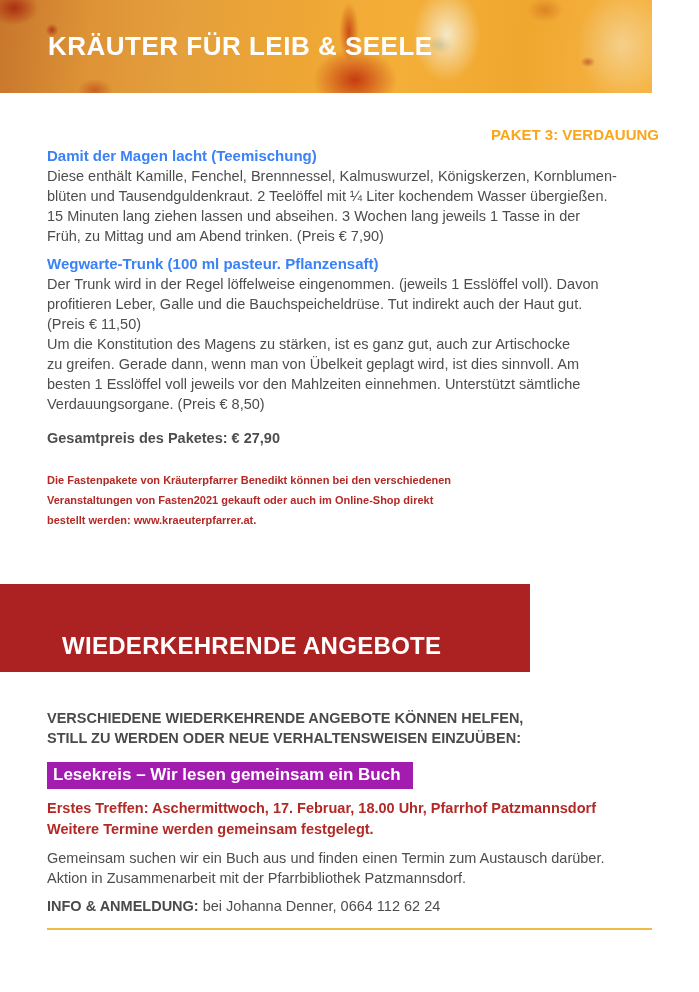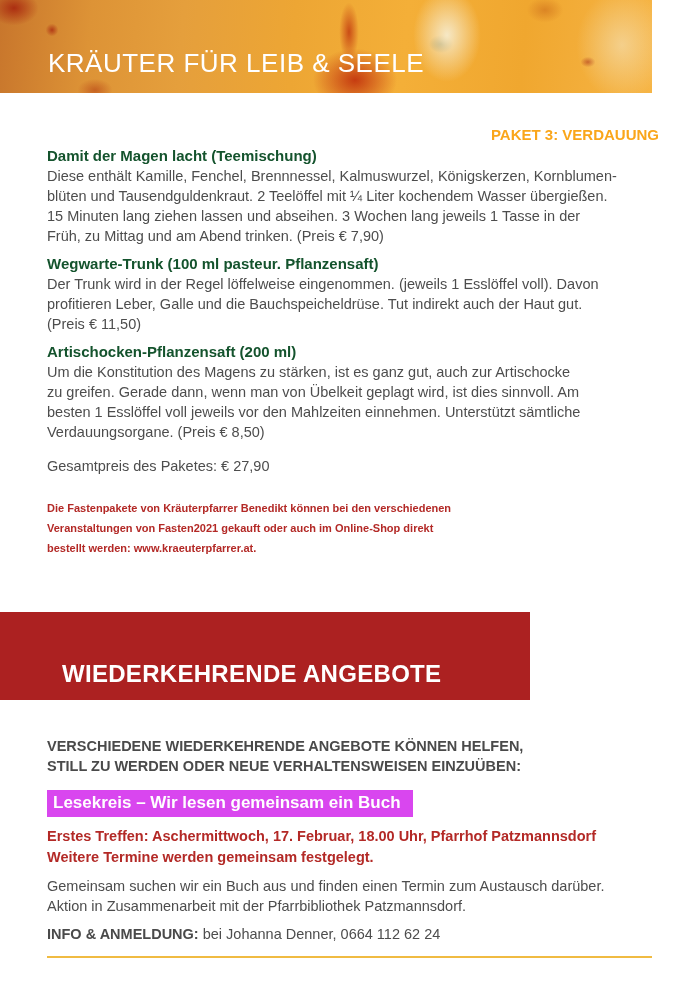--- a/index.html
+++ b/index.html
@@ -23,47 +23,47 @@
       radial-gradient(16px 12px at 441px 44px, rgba(128,108,28,.9), rgba(128,108,28,0) 75%),
       radial-gradient(70px 85px at 622px 45px, rgba(244,232,200,.55), rgba(244,232,200,0) 65%),
       radial-gradient(35px 25px at 14px 8px, rgba(168,38,14,.9), rgba(168,38,14,0) 70%),
       radial-gradient(8px 8px at 52px 30px, rgba(170,40,15,.8), rgba(170,40,15,0) 80%),
       radial-gradient(25px 16px at 95px 90px, rgba(185,70,22,.65), rgba(185,70,22,0) 70%),
       radial-gradient(26px 18px at 545px 10px, rgba(214,124,32,.8), rgba(214,124,32,0) 70%),
       radial-gradient(10px 7px at 588px 62px, rgba(180,60,15,.75), rgba(180,60,15,0) 75%),
       linear-gradient(95deg, #c8762c 0%, #dd9336 14%, #e59f3c 28%, #eda634 45%, #f4af38 62%, #f0a72f 80%, #f6b546 100%);
   }
   .hero-title {
-    position: absolute; left: 48px; top: 48px;
-    font-size: 26px; font-weight: normal; color: #ffffff;
+    position: absolute; left: 48px; top: 31px;
+    font-size: 26px; font-weight: bold; color: #ffffff;
     letter-spacing: .5px; white-space: nowrap;
   }
 
   
   .content { margin-left: 47px; width: 612px; }
 
   .kicker {
     margin-top: 32px;
     font-size: 15px; line-height: 19px; font-weight: bold;
     color: #faa61a;
     text-align: right;
   }
   .item-heading {
     margin-top: 2px;
     font-size: 15px; line-height: 20px; font-weight: bold;
-    color: #14532d;
+    color: #3b82f6;
   }
   .item-heading.gap { margin-top: 8px; }
   .body-text {
     font-size: 14.5px; line-height: 20px; color: #4d4d4d;
     white-space: pre-line;
   }
   .total-price {
     margin-top: 14px;
-    font-size: 14.5px; line-height: 20px; font-weight: normal; color: #4d4d4d;
+    font-size: 14.5px; line-height: 20px; font-weight: bold; color: #4d4d4d;
   }
   .order-note {
     margin-top: 22px;
     font-size: 11px; line-height: 20px; font-weight: bold; color: #b32926;
     white-space: pre-line;
   }
 
   
   .band {
     margin-top: 54px;
@@ -79,21 +79,21 @@
 
   
   .intro {
     margin-top: 36px;
     font-size: 14.5px; line-height: 20px; font-weight: bold; color: #4a4a4a;
     white-space: pre-line;
   }
   .badge {
     display: inline-block;
     margin-top: 14px;
-    background: #d946ef; color: #ffffff;
+    background: #a21caf; color: #ffffff;
     font-size: 17px; font-weight: bold;
     padding: 3px 12px 4px 6px;
   }
   .meeting {
     margin-top: 9px;
     font-size: 14.5px; line-height: 21px; font-weight: bold; color: #b32926;
     white-space: pre-line;
   }
   .description {
     margin-top: 8px;
@@ -127,21 +127,20 @@
     <div class="body-text">Diese enthält Kamille, Fenchel, Brennnessel, Kalmuswurzel, Königskerzen, Kornblumen-
 blüten und Tausendguldenkraut. 2 Teelöffel mit ¼ Liter kochendem Wasser übergießen.
 15 Minuten lang ziehen lassen und abseihen. 3 Wochen lang jeweils 1 Tasse in der
 Früh, zu Mittag und am Abend trinken. (Preis € 7,90)</div>
 
     <div class="item-heading gap">Wegwarte-Trunk (100 ml pasteur. Pflanzensaft)</div>
     <div class="body-text">Der Trunk wird in der Regel löffelweise eingenommen. (jeweils 1 Esslöffel voll). Davon
 profitieren Leber, Galle und die Bauchspeicheldrüse. Tut indirekt auch der Haut gut.
 (Preis € 11,50)</div>
 
-    <div class="item-heading gap">Artischocken-Pflanzensaft (200 ml)</div>
     <div class="body-text">Um die Konstitution des Magens zu stärken, ist es ganz gut, auch zur Artischocke
 zu greifen. Gerade dann, wenn man von Übelkeit geplagt wird, ist dies sinnvoll. Am
 besten 1 Esslöffel voll jeweils vor den Mahlzeiten einnehmen. Unterstützt sämtliche
 Verdauungsorgane. (Preis € 8,50)</div>
 
     <div class="total-price">Gesamtpreis des Paketes: € 27,90</div>
 
     <div class="order-note">Die Fastenpakete von Kräuterpfarrer Benedikt können bei den verschiedenen
 Veranstaltungen von Fasten2021 gekauft oder auch im Online-Shop direkt
 bestellt werden: www.kraeuterpfarrer.at.</div>

